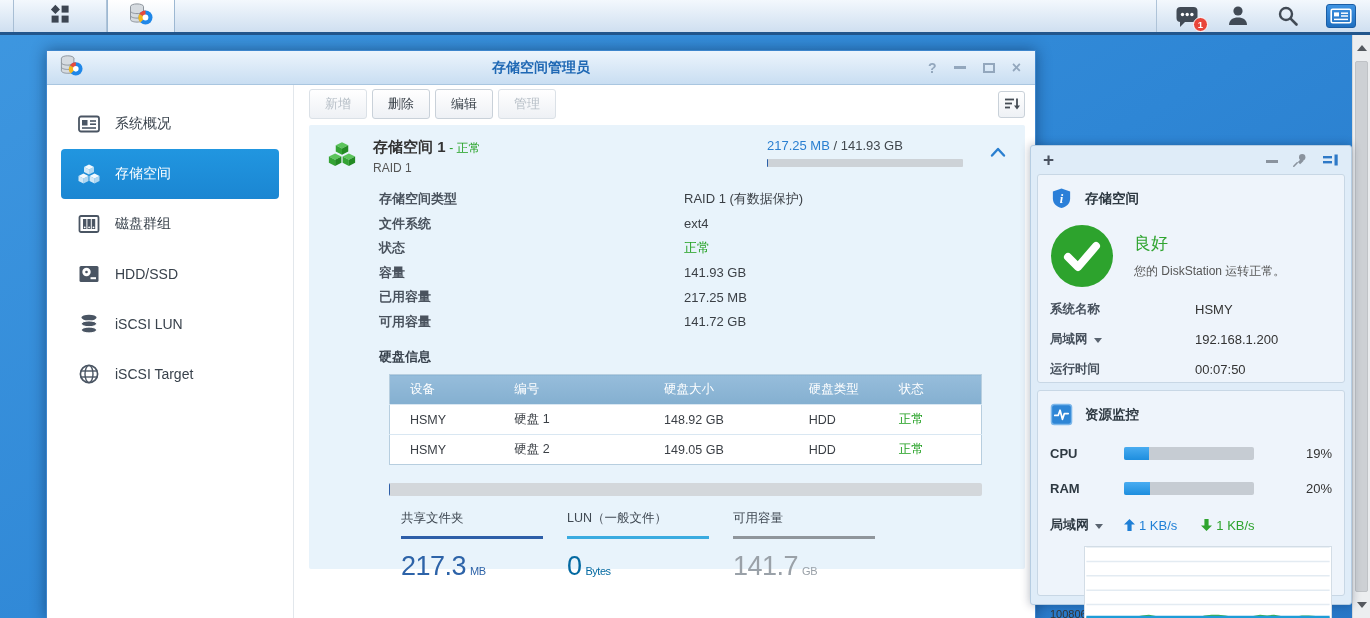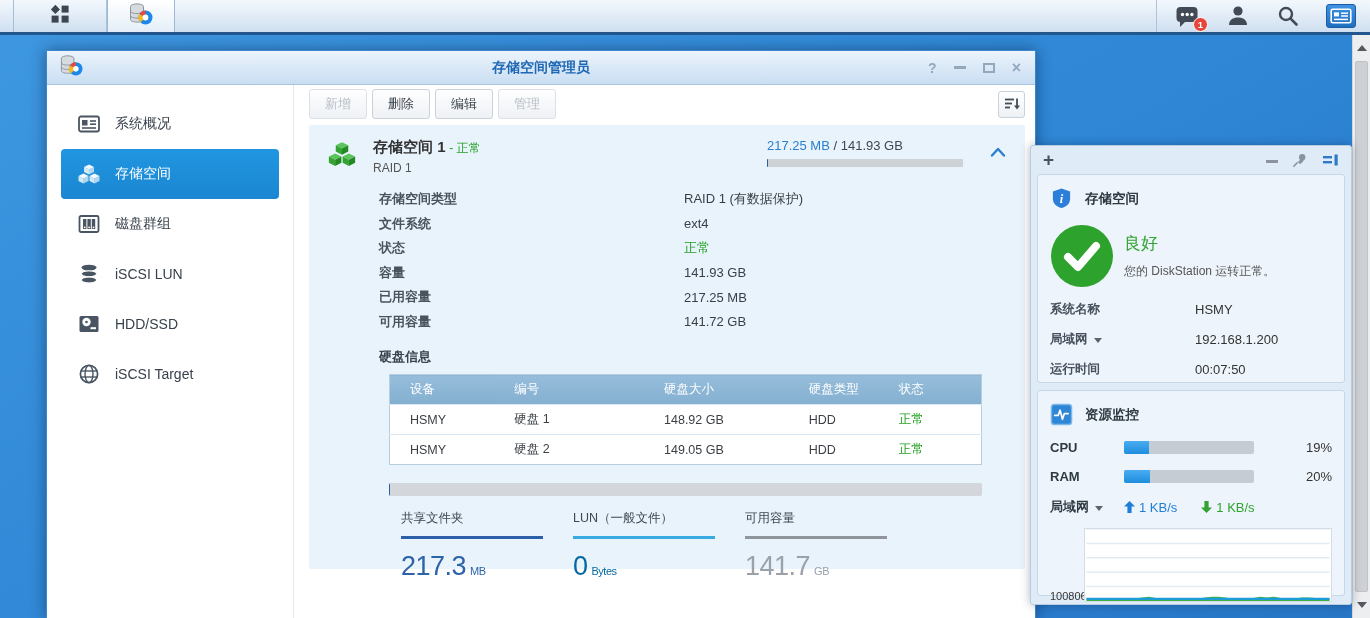--- a/index.html
+++ b/index.html
@@ -104,21 +104,21 @@
   table.disks th { background:linear-gradient(#96bddb,#84afd0); color:#fff;
     font-size:12.5px; font-weight:normal; text-align:left; padding:6px 0 6px 20px; }
   table.disks td { font-size:12.5px; color:#3a3f45; padding:6px 0 6px 20px;
     border-top:1px solid #d9e7f2; }
   .c0{width:105px}.c1{width:150px}.c2{width:145px}.c3{width:90px}.c4{width:103px}
 
   .stack-bar { margin:18px 0 0 62px; width:593px; height:13px; background:#d3d7db;
     border-radius:2px; display:flex; overflow:hidden; }
   .stack-used { width:1px; background:#2d5ea8; }
 
-  .stats { margin:14px 0 0 74px; display:flex; gap:30px; }
+  .stats { margin:14px 0 0 74px; display:flex; gap:24px; }
   .stat { width:142px; }
   .stat-label { font-size:12.5px; color:#3f4852; padding-bottom:9px; }
   .stat.blue  { border-color:#2d5ea8; } 
   .stat-rule { height:3px; }
   .stat.blue .stat-rule { background:#2d5ea8; }
   .stat.lblue .stat-rule { background:#3aabe0; }
   .stat.gray .stat-rule { background:#8f959b; }
   .stat-num { margin-top:12px; font-size:27px; font-weight:300; letter-spacing:-.5px; }
   .stat.blue .stat-num { color:#2d63a8; }
   .stat.lblue .stat-num { color:#0369a1; }
@@ -130,29 +130,29 @@
     background:#dfecf8; border:1px solid #b6cde2; border-radius:3px; padding:0 6px;
     box-shadow:0 0 10px rgba(0,20,50,.3); }
   .wp-header { height:28px; display:flex; align-items:center; padding:0 6px; }
   .wp-plus { font-size:19px; color:#4a5260; font-weight:bold; cursor:pointer; }
   .wp-right { margin-left:auto; display:flex; align-items:center; gap:14px; }
   .wp-minus { width:12px; height:3px; background:#8a939e; cursor:pointer; margin-top:2px; }
   .card { background:#eef4fb; border:1px solid #c8d7e5; border-radius:3px;
     margin-bottom:7px; padding:12px 12px; }
   .card-title { display:flex; align-items:center; gap:12px; font-size:13.5px;
     font-weight:bold; color:#2e3942; }
-  .health-hero { display:flex; margin-top:14px; align-items:center; gap:10px; }
+  .health-hero { display:flex; margin-top:14px; align-items:center; gap:20px; }
   .health-status { font-size:17px; color:#2fa42f; }
   .health-desc { font-size:12px; color:#555; margin-top:8px; }
   .wrow { display:flex; margin-top:13px; font-size:12.5px; align-items:center; }
   .wlabel { width:145px; font-weight:bold; color:#46505c; display:flex; align-items:center; gap:6px; }
   .wvalue { color:#333; font-size:13px; }
   .caret { width:0; height:0; border-left:4px solid transparent; border-right:4px solid transparent;
     border-top:5px solid #5a6470; margin-top:2px; }
-  .rm-row { display:flex; align-items:center; margin-top:14px; }
+  .rm-row { display:flex; align-items:center; margin-top:20px; }
   .rm-label { width:74px; font-size:13px; font-weight:bold; color:#2e3942;
     display:flex; align-items:center; gap:6px; }
   .rm-track { width:130px; height:13px; background:#c6ccd3; border-radius:2px; overflow:hidden; }
   .rm-fill { height:100%; background:linear-gradient(#49acf1,#1e8ede); }
   .rm-pct { margin-left:auto; font-size:13px; color:#333; }
   .net-vals { display:flex; gap:24px; font-size:13px; align-items:center; }
   .net-up { color:#1f7fd6; display:flex; gap:4px; align-items:center; }
   .net-down { color:#2fa42f; display:flex; gap:4px; align-items:center; }
   .chart-wrap { display:flex; margin-top:12px; }
   .ylabels { width:34px; display:flex; justify-content:space-between;
@@ -292,34 +292,34 @@
             <rect x="10.4" y="7" width="3.4" height="10" fill="#4a5563"></rect>
             <rect x="14.8" y="7" width="3.4" height="10" fill="#4a5563"></rect>
             <circle cx="7.7" cy="15.3" r=".9" fill="#fff"></circle>
             <circle cx="12.1" cy="15.3" r=".9" fill="#fff"></circle>
             <circle cx="16.5" cy="15.3" r=".9" fill="#fff"></circle>
           </svg>
           <span>磁盘群组</span>
         </div>
         <div class="side-item">
           <svg width="24" height="24" viewBox="0 0 24 24">
-            <ellipse cx="12" cy="5.6" rx="7.6" ry="2.9" fill="#4a5563"></ellipse>
-            <ellipse cx="12" cy="11.8" rx="7.6" ry="2.9" fill="#4a5563" stroke="#fff" stroke-width="1"></ellipse>
-            <ellipse cx="12" cy="18" rx="7.6" ry="2.9" fill="#4a5563" stroke="#fff" stroke-width="1"></ellipse>
-          </svg>
-          <span>iSCSI LUN</span>
-        </div>
-        <div class="side-item">
-          <svg width="24" height="24" viewBox="0 0 24 24">
             <rect x="2.5" y="4" width="19" height="16" rx="1.5" fill="#4a5563"></rect>
             <circle cx="9.5" cy="10" r="4.2" fill="#fff"></circle>
             <circle cx="9.5" cy="10" r="1.3" fill="#4a5563"></circle>
             <rect x="13.5" y="15.2" width="5.5" height="2" fill="#fff"></rect>
           </svg>
           <span>HDD/SSD</span>
+        </div>
+        <div class="side-item">
+          <svg width="24" height="24" viewBox="0 0 24 24">
+            <ellipse cx="12" cy="5.6" rx="7.6" ry="2.9" fill="#4a5563"></ellipse>
+            <ellipse cx="12" cy="11.8" rx="7.6" ry="2.9" fill="#4a5563" stroke="#fff" stroke-width="1"></ellipse>
+            <ellipse cx="12" cy="18" rx="7.6" ry="2.9" fill="#4a5563" stroke="#fff" stroke-width="1"></ellipse>
+          </svg>
+          <span>iSCSI LUN</span>
         </div>
         <div class="side-item">
           <svg width="24" height="24" viewBox="0 0 24 24">
             <circle cx="12" cy="12" r="8.6" fill="none" stroke="#4a5563" stroke-width="1.7"></circle>
             <ellipse cx="12" cy="12" rx="4" ry="8.6" fill="none" stroke="#4a5563" stroke-width="1.4"></ellipse>
             <line x1="3.6" y1="9" x2="20.4" y2="9" stroke="#4a5563" stroke-width="1.4"></line>
             <line x1="3.6" y1="15" x2="20.4" y2="15" stroke="#4a5563" stroke-width="1.4"></line>
           </svg>
           <span>iSCSI Target</span>
         </div>

